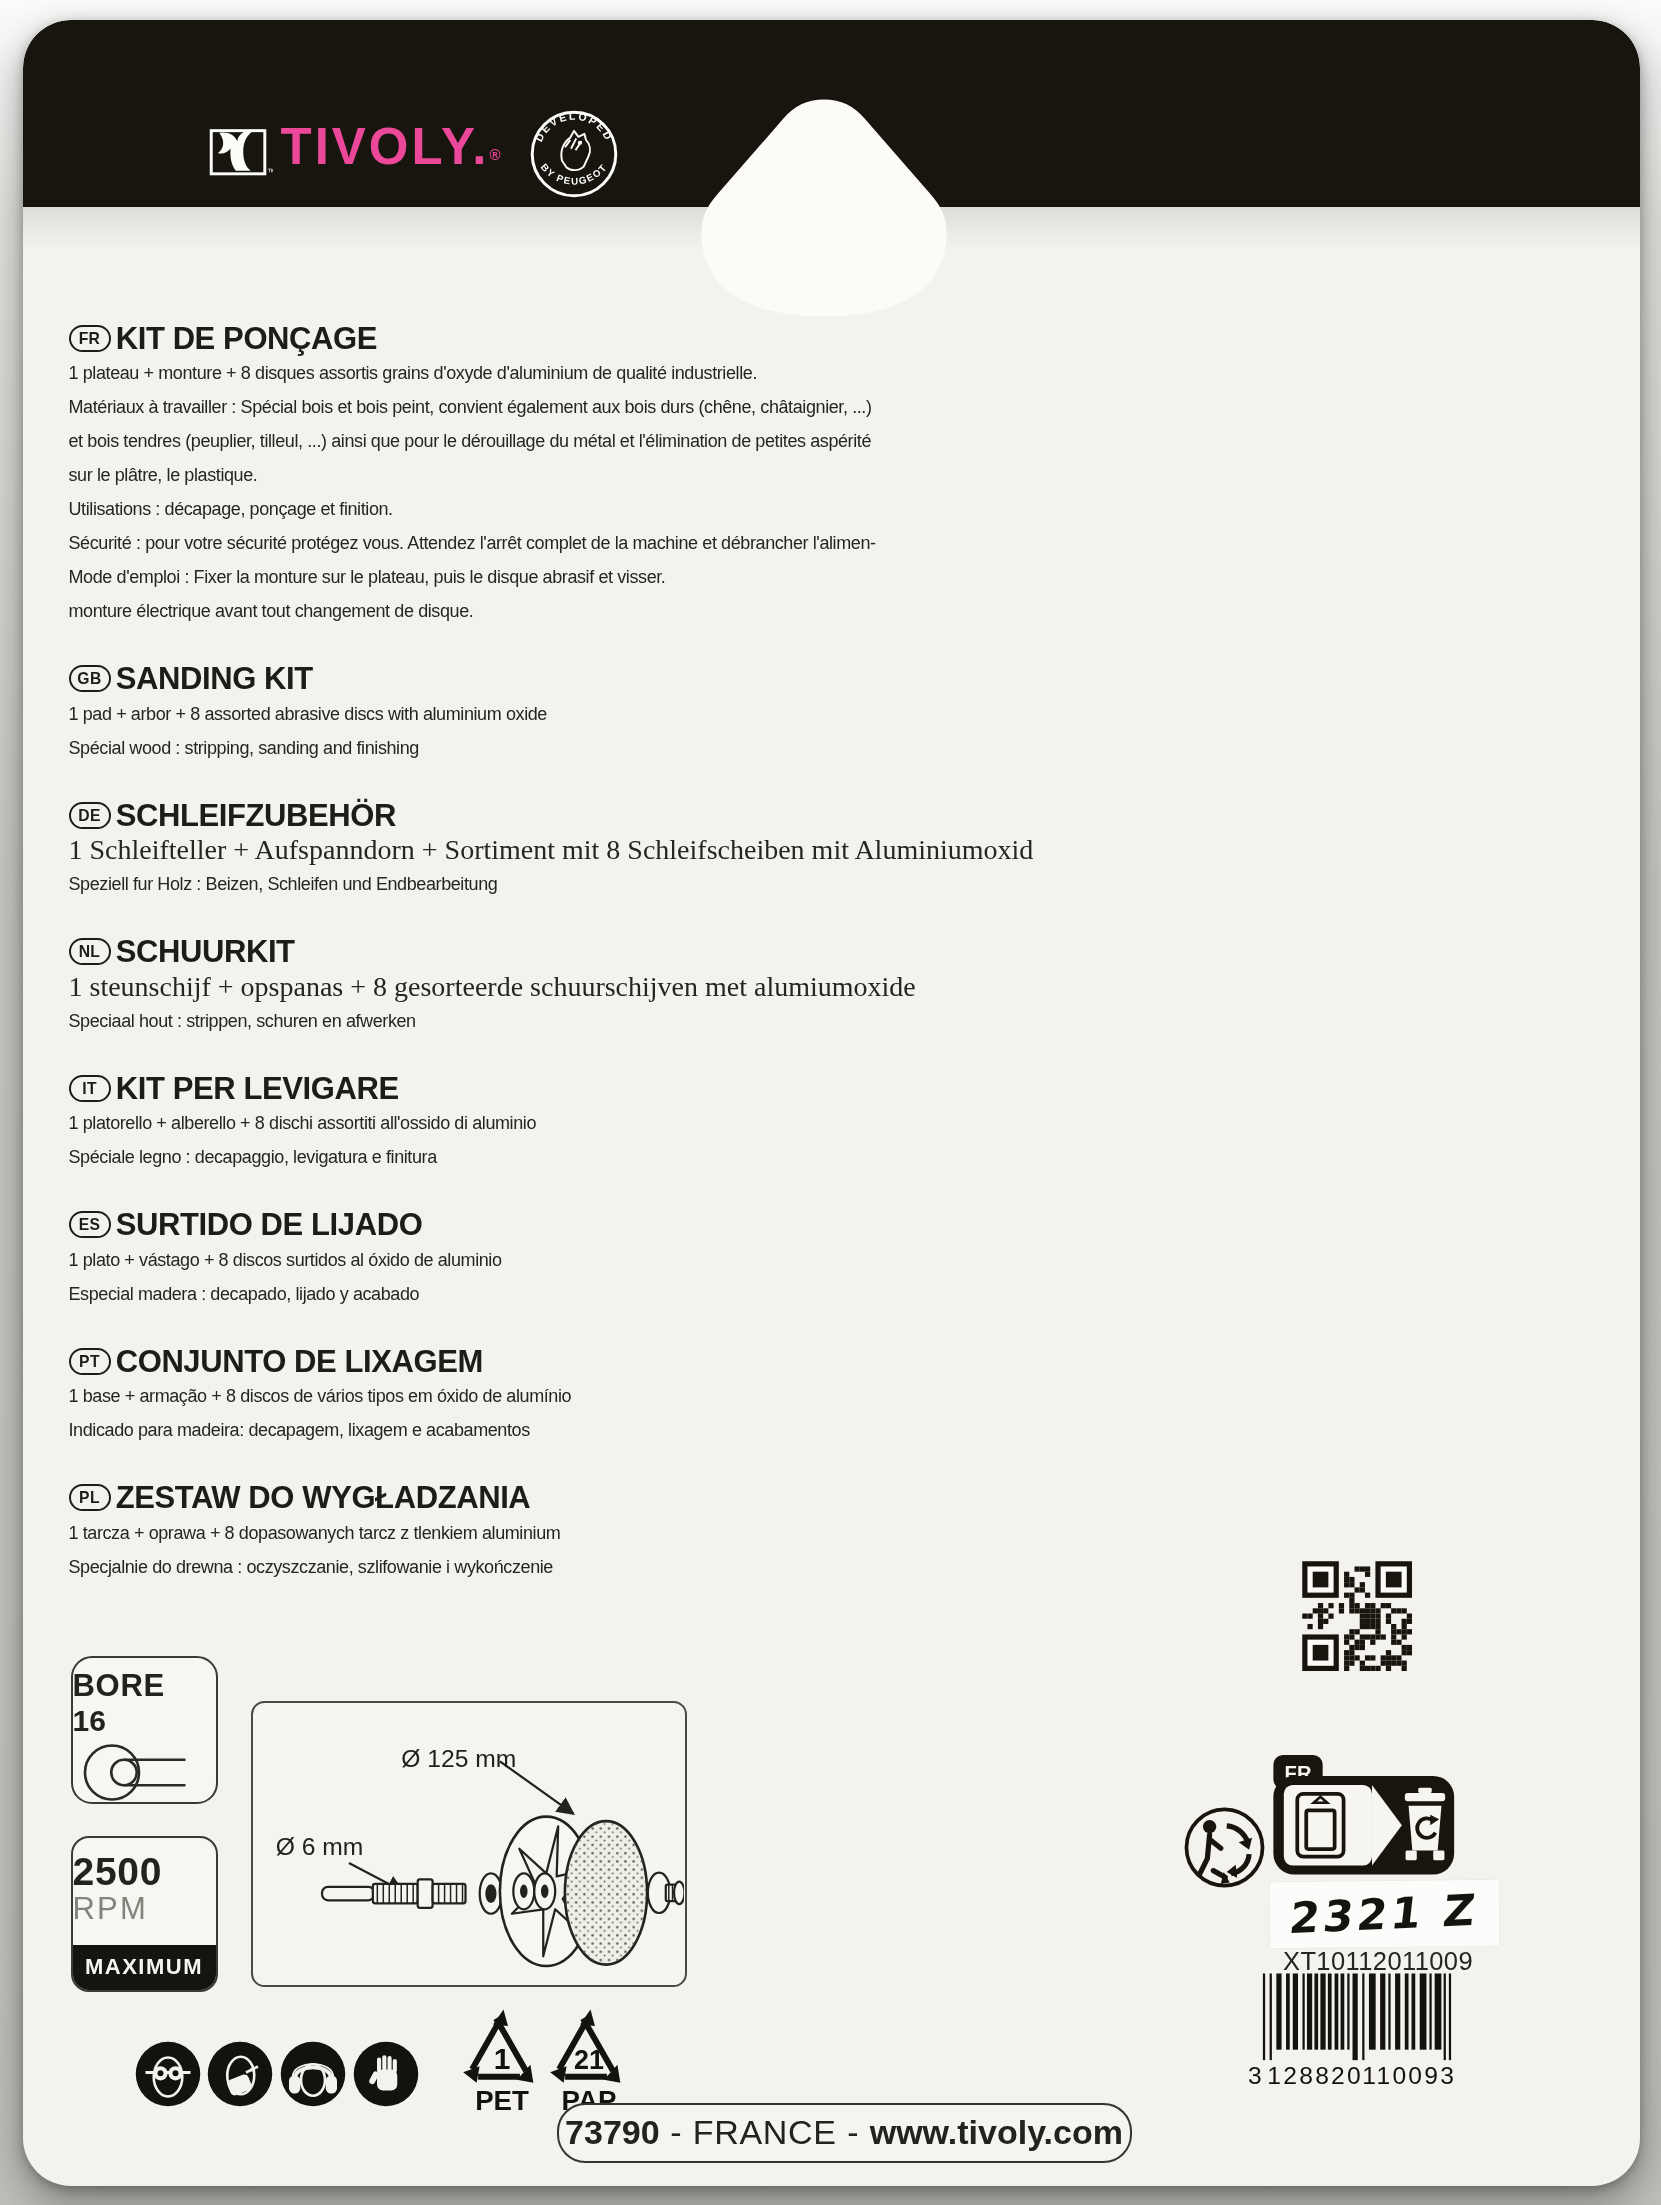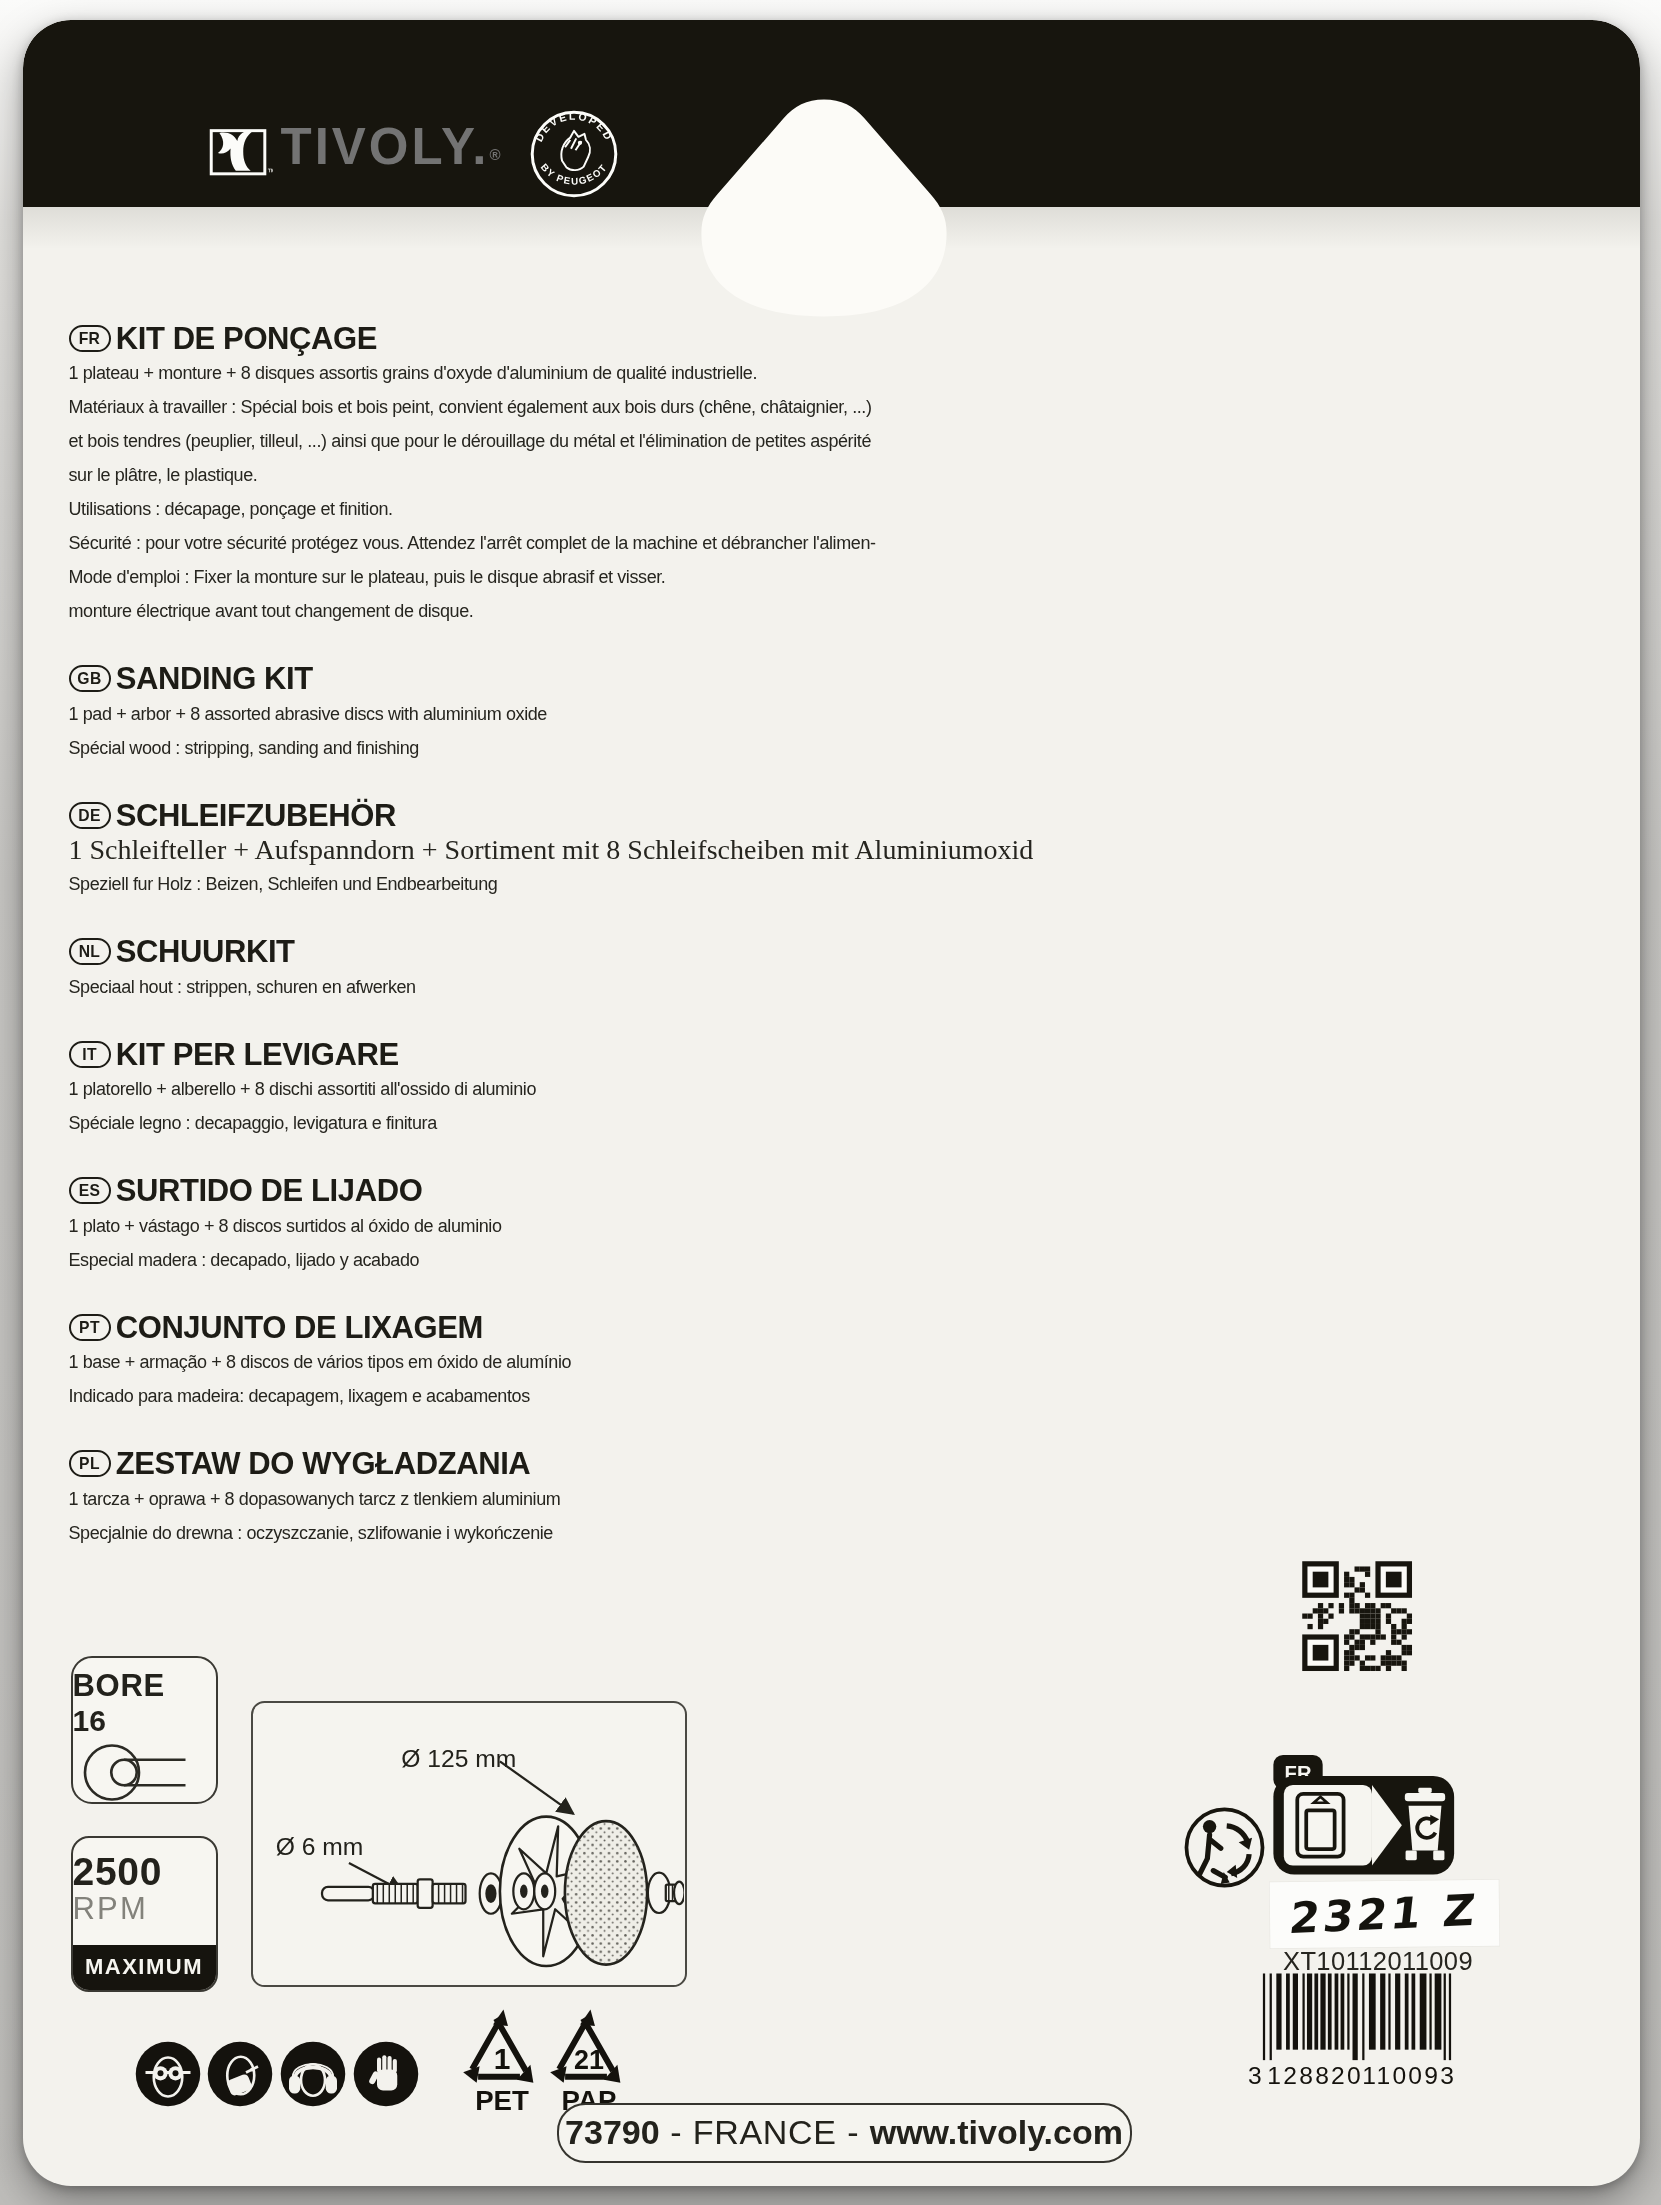--- a/index.html
+++ b/index.html
@@ -20,21 +20,21 @@
     position:absolute; top:0; left:0; right:0; height:187px;
     background:#17150e; border-radius:48px 48px 0 0;
   }
   .header:after {
     content:""; position:absolute; left:0; right:0; top:187px; height:42px;
     background:linear-gradient(180deg, rgba(40,38,30,.10), rgba(40,38,30,0));
   }
   .brand-mark { position:absolute; left:186px; top:103px; }
   .brand-word {
     position:absolute; left:258px; top:97px;
-    font-size:51px; font-weight:bold; letter-spacing:3px; color:#737373;
+    font-size:51px; font-weight:bold; letter-spacing:3px; color:#ec4899;
   }
   .brand-word sup { font-size:15px; font-weight:bold; vertical-align:4.5px; letter-spacing:0; }
   .brand-badge { position:absolute; left:503px; top:84px; }
   .hang-hole { position:absolute; left:644px; top:75px; }
   
   .text-col { position:absolute; left:46px; top:302px; width:1547px; }
   section.lang { margin-bottom:34px; }
   .sec-h { display:flex; align-items:center; gap:5.2px; line-height:33px; margin-bottom:1.5px; }
   .code {
     display:inline-flex; align-items:center; justify-content:center;
@@ -165,20 +165,21 @@
         </h2>
       <p class="serif">1 Schleifteller + Aufspanndorn + Sortiment mit 8 Schleifscheiben mit Aluminiumoxid</p>
       <p>Speziell fur Holz : Beizen, Schleifen und Endbearbeitung</p>
     </section>
 
     <section class="lang">
       <h2 class="sec-h">
           <span class="code">NL</span>
           <span class="t">SCHUURKIT</span>
         </h2>
+      <p class="serif">1 steunschijf + opspanas + 8 gesorteerde schuurschijven met alumiumoxide</p>
       <p>Speciaal hout : strippen, schuren en afwerken</p>
     </section>
 
     <section class="lang">
       <h2 class="sec-h">
           <span class="code">IT</span>
           <span class="t">KIT PER LEVIGARE</span>
         </h2>
       <p>1 platorello + alberello + 8 dischi assortiti all'ossido di aluminio</p>
       <p>Spéciale legno : decapaggio, levigatura e finitura</p>

